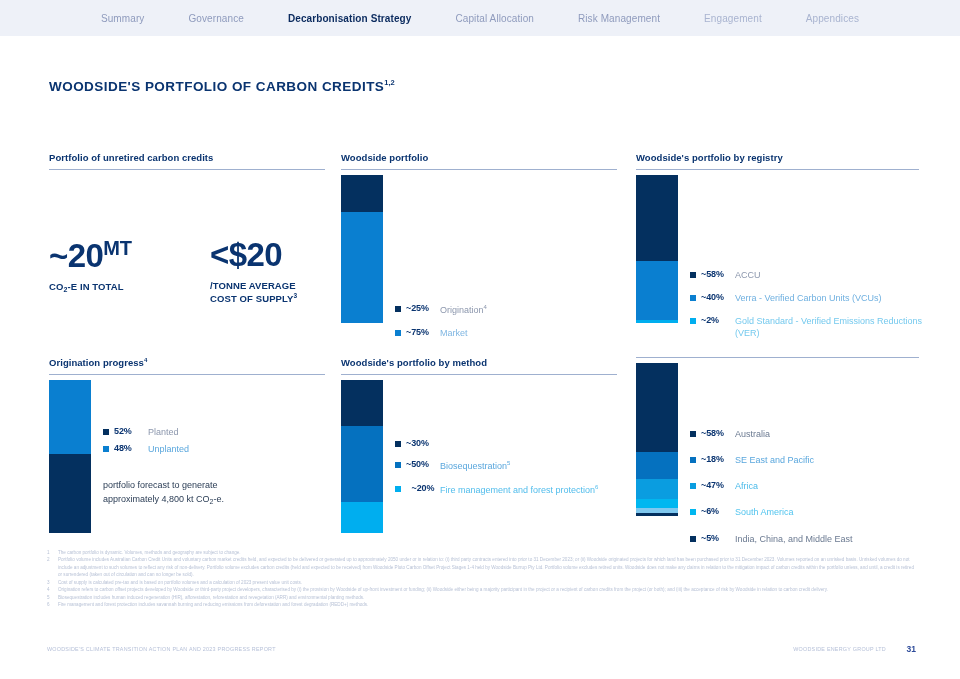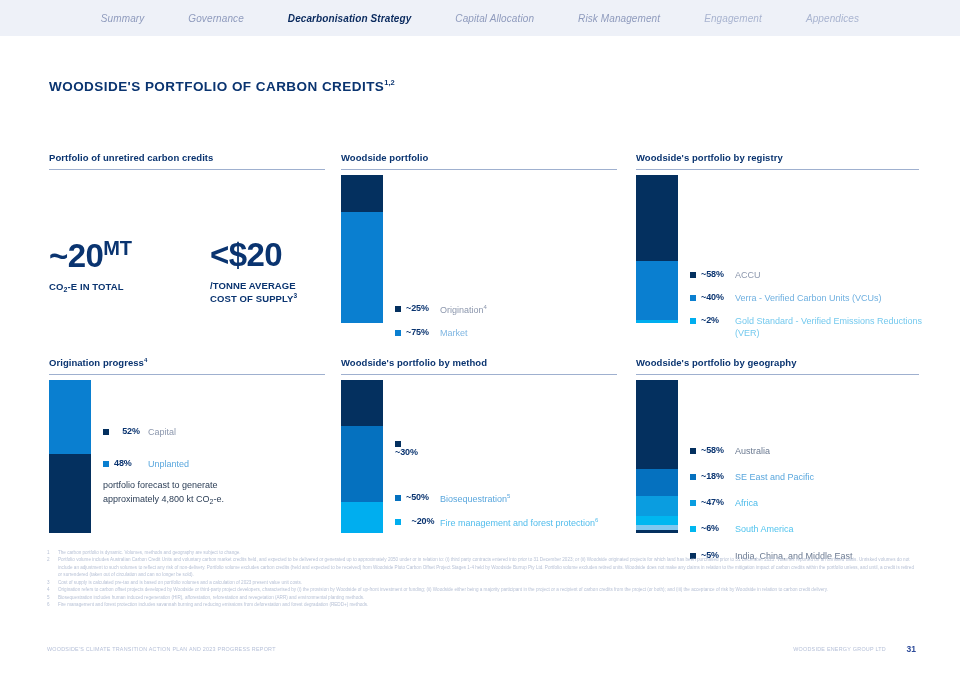--- a/index.html
+++ b/index.html
@@ -10,21 +10,21 @@
     overflow: hidden;
   }
   .page { position: relative; width: 960px; height: 679px; background: #ffffff; }
 
   
   .topnav {
     position: absolute; left: 0; top: 0; width: 960px; height: 36px;
     background: #eef1f8;
     display: flex; align-items: center; justify-content: center;
   }
-  .topnav .items { display: flex; align-items: center; gap: 0px; font-style: italic; }
+  .topnav .items { display: flex; align-items: center; gap: 0px; }
   .navitem {
     font-size: 10px; color: #8f9bbd; letter-spacing: .1px;
     padding: 0 22px; white-space: nowrap; cursor: pointer;
   }
   .navitem.active { color: #0a2a5e; font-weight: bold; }
   .navitem.dim { color: #a9b4d0; }
 
   
   .pagetitle {
     position: absolute; left: 49px; top: 78px;
@@ -199,24 +199,24 @@
 
   <div class="panel" style="left:49px; top:357px; width:276px;">
     <div class="panel-title"><span>Origination progress</span><sup>4</sup></div>
     <div class="panel-rule"></div>
     <div class="panel-body" style="height:160px;">
       <div class="bar" style="left:0px; top:5px; height:153px;" id="bar-origination">
           <div class="seg" style="background: rgb(10, 127, 208); height: 48%;"></div>
           <div class="seg" style="background: rgb(4, 48, 95); height: 52%;"></div>
         </div>
       <div class="legend" style="left:54px; top:51px;" id="legend-origination">
-          <div class="legrow" style="margin-bottom: 20px; text-align: center;">
+          <div class="legrow" style="margin-bottom: 5px;">
             <span class="swatch" style="background: rgb(4, 48, 95);"></span>
             <span class="pct">52%</span>
-            <span class="lbl" style="color: rgb(140, 151, 173);">Capital</span>
+            <span class="lbl" style="color: rgb(140, 151, 173);">Planted</span>
           </div>
           <div class="legrow" style="margin-bottom: 11px;">
             <span class="swatch" style="background: rgb(10, 127, 208);"></span>
             <span class="pct">48%</span>
             <span class="lbl" style="color: rgb(90, 167, 221);">Unplanted</span>
           </div>
         </div>
       <div class="note" style="left:54px; top:104px; width:190px;">
         <div>portfolio forecast to generate</div>
         <div><span>approximately 4,800 kt CO</span><sub>2</sub><span>-e.</span></div>
@@ -227,40 +227,39 @@
   <div class="panel" style="left:341px; top:357px; width:276px;">
     <div class="panel-title">Woodside's portfolio by method</div>
     <div class="panel-rule"></div>
     <div class="panel-body" style="height:160px;">
       <div class="bar" style="left:0px; top:5px; height:153px;" id="bar-method">
           <div class="seg" style="background: rgb(4, 48, 95); height: 30%;"></div>
           <div class="seg" style="background: rgb(5, 113, 191); height: 50%;"></div>
           <div class="seg" style="background: rgb(0, 174, 239); height: 20%;"></div>
         </div>
       <div class="legend" style="left: 54px; top: 63px; width: 205px;" id="legend-method">
-          <div class="legrow" style="margin-bottom: 11px; flex-direction: column;">
+          <div class="legrow" style="margin-bottom: 11px;">
             <span class="swatch" style="background: rgb(4, 48, 95);"></span>
             <span class="pct">~30%</span>
           </div>
           <div class="legrow" style="margin-bottom: 11px;">
             <span class="swatch" style="background: rgb(5, 113, 191);"></span>
             <span class="pct">~50%</span>
             <span class="lbl" style="color: rgb(90, 167, 221);">Biosequestration<sup>5</sup></span>
           </div>
           <div class="legrow" style="margin-bottom: 11px; text-align: center;">
             <span class="swatch" style="background: rgb(0, 174, 239);"></span>
             <span class="pct">~20%</span>
             <span class="lbl" style="color: rgb(82, 189, 236);">Fire management and forest protection<sup>6</sup></span>
           </div>
         </div>
     </div>
   </div>
 
   <div class="panel" style="left:636px; top:357px; width:283px;">
-    <div class="panel-title">Woodside's portfolio by geography</div>
     <div class="panel-rule"></div>
     <div class="panel-body" style="height:160px;">
       <div class="bar" style="left:0px; top:5px; height:153px;" id="bar-geography">
           <div class="seg" style="background: rgb(4, 48, 95); height: 58%;"></div>
           <div class="seg" style="background: rgb(5, 113, 191); height: 18%;"></div>
           <div class="seg" style="background: rgb(10, 157, 224); height: 13%;"></div>
           <div class="seg" style="background: rgb(0, 183, 240); height: 6%;"></div>
           <div class="seg" style="background: rgb(127, 200, 239); height: 3%;"></div>
           <div class="seg" style="background: rgb(4, 48, 95); height: 2%;"></div>
         </div>

